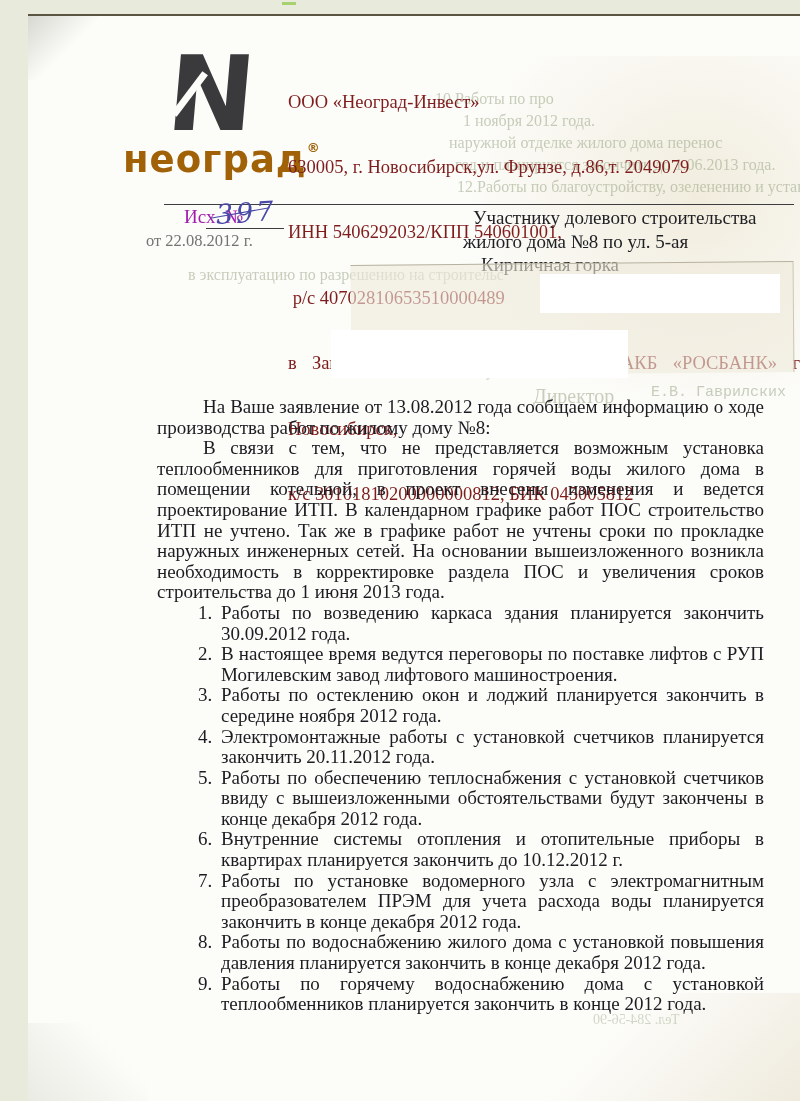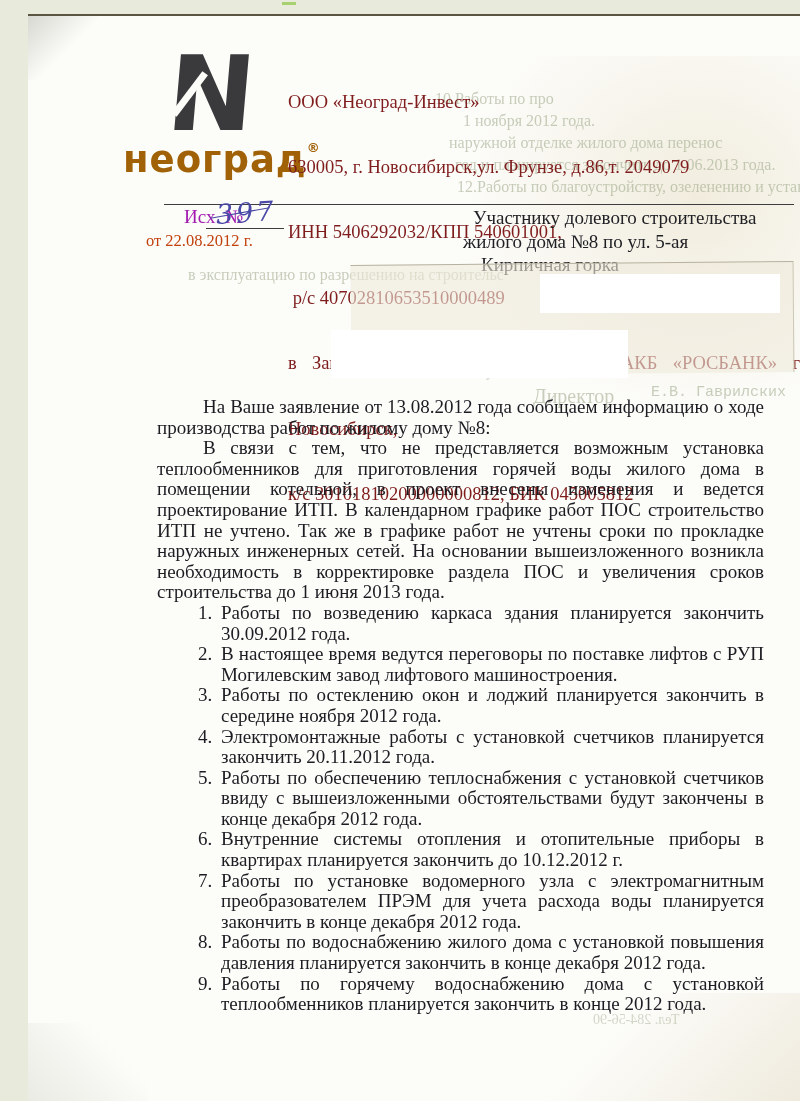--- a/index.html
+++ b/index.html
@@ -49,21 +49,21 @@
   .sep-line{position:absolute;left:136px;top:188px;width:630px;height:0;
     border-top:1.6px solid #3d3d40;}
   .ref-label{position:absolute;left:111px;top:190px;font-size:19px;color:#a21caf;margin-left:45px;}
   .ref-underline{position:absolute;left:178px;top:212px;width:78px;height:0;
     border-top:1.5px solid #3d3d40;}
   .ref-number{position:absolute;left:188px;top:181px;
     font-style:italic;font-size:27px;letter-spacing:3px;color:#4a49a8;
     transform:rotate(-4deg);font-family:"DejaVu Serif",serif;}
   .ref-number::after{content:"";position:absolute;left:-6px;top:15px;width:60px;height:0;
     border-top:1.5px solid #4a49a8;transform:rotate(-6deg);}
-  .ref-date{position:absolute;left:118px;top:215px;font-size:16.5px;color:#c2410c;}
+  .ref-date{position:absolute;left:118px;top:215px;font-size:16.5px;color:#737373;}
   .recipient{position:absolute;left:435px;top:190px;width:340px;
     font-size:19px;line-height:23.5px;color:#1f1f24;}
   .recipient .r0{padding-left:10px;}
   .recipient .r1{padding-left:0px;}
   .recipient .r2{padding-left:18px;}
 
   
   .slip{position:absolute;left:323px;top:247px;width:442px;height:110px;
     background:rgba(238,233,219,.6);border-top:1px solid #b7b2a0;
     border-right:1px solid #cdc8b6;transform:rotate(-0.5deg);}

